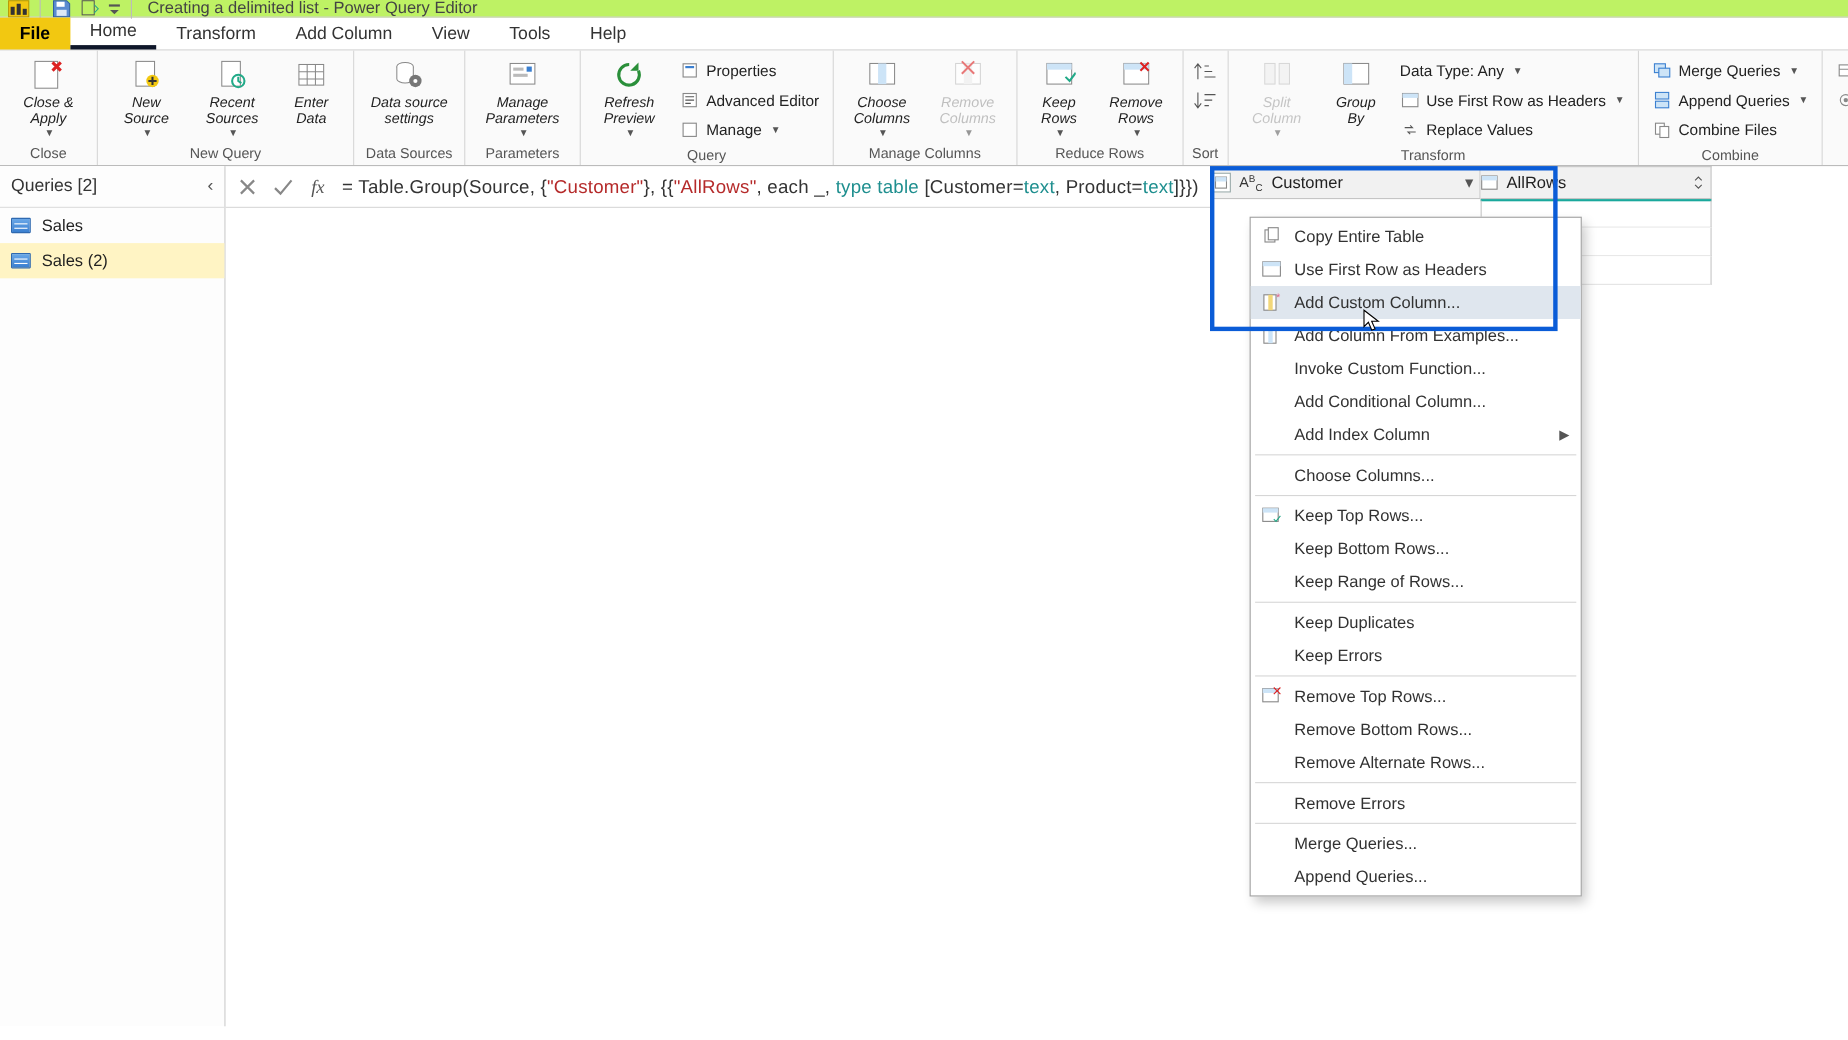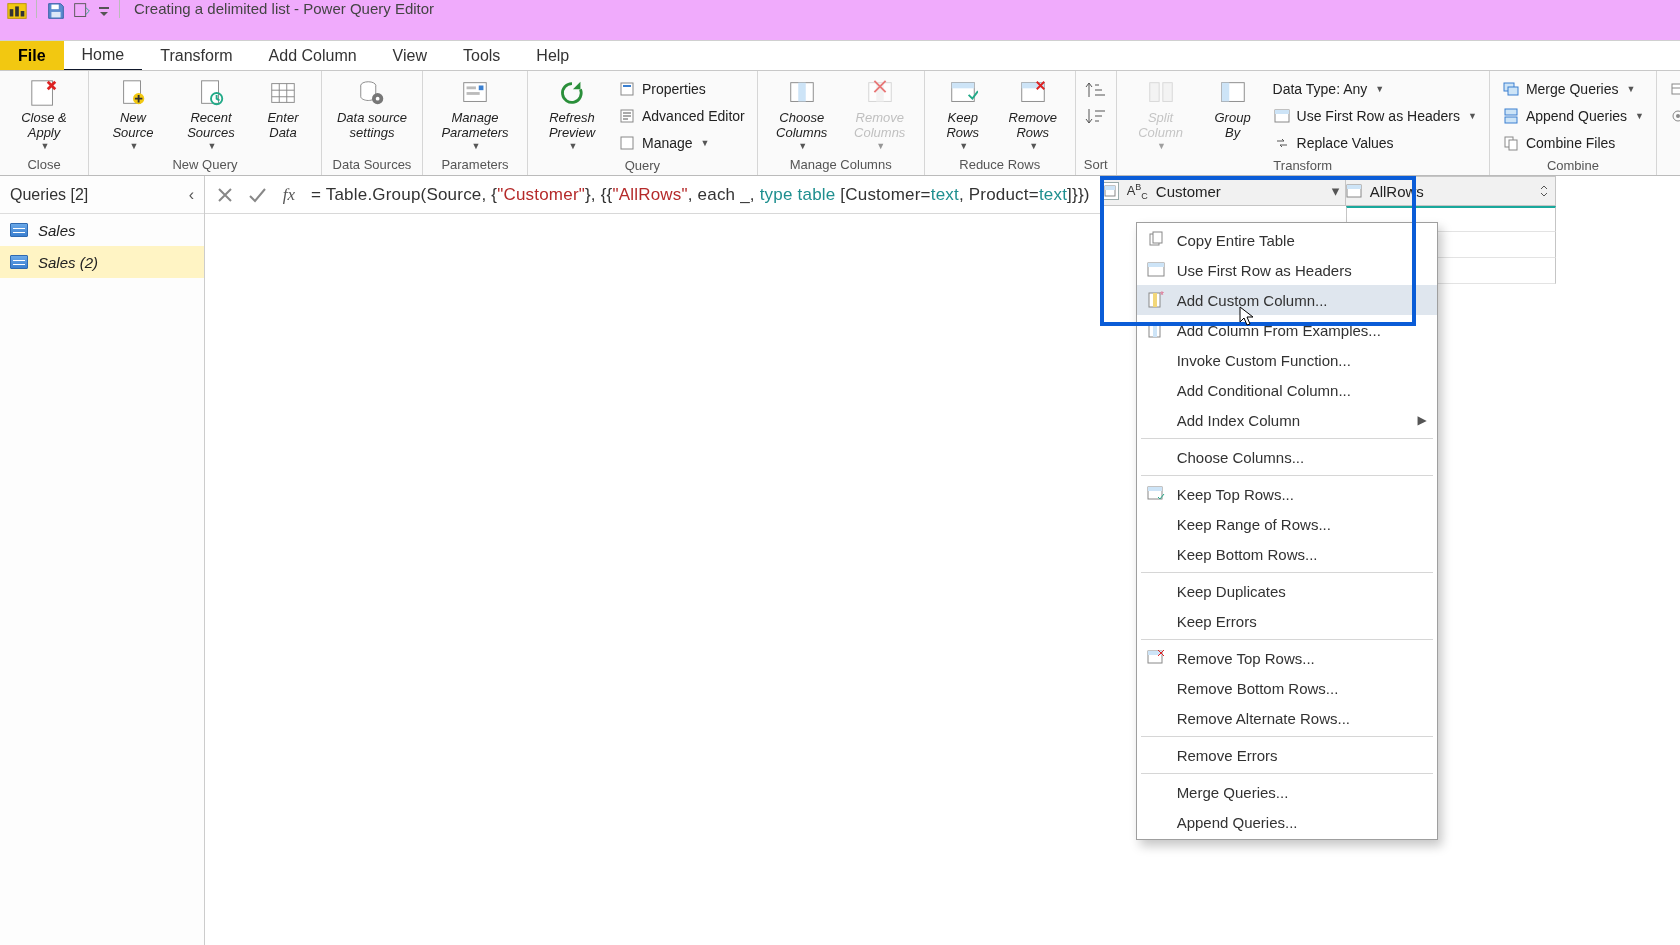--- a/index.html
+++ b/index.html
@@ -1,47 +1,47 @@
 <!DOCTYPE html>
 <html><head>
 <meta charset="utf-8">
 <style>
 * { margin:0; padding:0; box-sizing:border-box; font-family:"Segoe UI",Tahoma,sans-serif; }
 body { background:#fff; width:1680px; height:945px; overflow:hidden; font-size:15px; color:#222; position:relative; }
 
 
-.titlebar { height:41px; background:#f0abfc; display:flex; padding:0 4px; border-bottom:1px solid #d0d0d0; }
+.titlebar { height:16px; background:#bef264; display:flex; align-items:center; padding:0 4px; border-bottom:1px solid #d0d0d0; }
 .titlebar .qat-icon { width:22px; height:22px; display:flex; align-items:center; justify-content:center; margin:0 2px; }
 .titlebar .divider { width:1px; height:18px; background:#bbb; margin:0 6px; }
 .titlebar .title { margin-left:8px; color:#444; font-size:15px; }
 
 
 .menubar { height:30px; display:flex; align-items:stretch; border-bottom:1px solid #c8c8c8; }
 .menubar .tab { padding:0 18px; display:flex; align-items:center; font-size:16px; color:#333; cursor:pointer; }
 .menubar .tab.file { background:#f2c811; color:#000; font-weight:700; }
-.menubar .tab.active { border-bottom:1px solid #0f172a; }
+.menubar .tab.active { border-bottom:4px solid #0f172a; }
 
 
 .ribbon { height:105px; background:#fafafa; border-bottom:1px solid #bbb; display:flex; align-items:stretch; }
 .rgroup { display:flex; flex-direction:column; border-right:1px solid #d6d6d6; padding:2px 8px 0; }
 .rgroup .controls { flex:1; display:flex; align-items:flex-start; gap:6px; }
 .rgroup .glabel { height:22px; display:flex; align-items:center; justify-content:center; font-size:13px; color:#555; }
 .bigbtn { width:72px; height:78px; display:flex; flex-direction:column; align-items:center; justify-content:flex-start; padding-top:4px; cursor:pointer; }
 .bigbtn .ico { width:32px; height:32px; margin-bottom:2px; display:flex; align-items:center; justify-content:center; }
 .bigbtn .lbl { font-size:13px; text-align:center; line-height:1.15; color:#222;font-style:italic; }
 .stackcol { display:flex; flex-direction:column; gap:3px; padding-top:4px; }
 .smallbtn { height:24px; display:flex; align-items:center; gap:6px; padding:0 4px; font-size:14px; color:#222; cursor:pointer; white-space:nowrap; }
 .smallbtn .ico { width:18px; height:18px; display:flex; align-items:center; justify-content:center; }
 .caret { font-size:9px; color:#555; margin-left:2px; }
 
 
 .body { display:flex; height:calc(945px - 28px - 30px - 105px); }
 .queries { width:205px; border-right:1px solid #ccc; background:#fdfdfd; }
 .queries .hdr { height:38px; display:flex; align-items:center; justify-content:space-between; padding:0 10px; border-bottom:1px solid #ddd; color:#333; font-size:16px; }
-.qitem { height:32px; display:flex; align-items:center; gap:10px; padding:0 10px; font-size:15px; cursor:pointer;font-style:italic; }
+.qitem { height:32px; display:flex; align-items:center; gap:10px; padding:0 10px; font-size:15px; cursor:pointer; }
 .qitem.selected { background:#fff4c4; }
 .qicon { width:18px; height:14px; background:linear-gradient(#6aa8e8,#3a7fd0); border:1px solid #2f69b0; border-radius:1px; position:relative; }
 .qicon:before, .qicon:after { content:""; position:absolute; left:2px; right:2px; height:1px; background:#fff; }
 .qicon:before { top:4px; } .qicon:after { top:8px; }
 
 .main { flex:1; display:flex; flex-direction:row; position:relative; }
 .fbar { height:38px; display:flex; align-items:center; gap:12px; padding:0 10px; border-bottom:1px solid #d8d8d8; }
 .fbar .ico { width:20px; height:20px; display:flex; align-items:center; justify-content:center; color:#666; }
 .formula { font-family:Consolas,monospace; font-size:17px; color:#333; letter-spacing:.2px; }
 .formula .str { color:#b52a2a; }
@@ -587,25 +587,25 @@
               <svg viewBox="0 0 18 18">
                 <rect x="1" y="2" width="14" height="12" fill="#fff" stroke="#888"></rect>
                 <rect x="1" y="2" width="14" height="4" fill="#cde4f7"></rect>
                 <path d="M11 12l2 2 4-5" stroke="#2a8" fill="none"></path>
               </svg>
             </span>
             <span>Keep Top Rows...</span>
           </div>
           <div class="mitem">
             <span class="micon"></span>
+            <span>Keep Bottom Rows...</span>
+          </div>
+          <div class="mitem">
+            <span class="micon"></span>
             <span>Keep Range of Rows...</span>
-          </div>
-          <div class="mitem">
-            <span class="micon"></span>
-            <span>Keep Bottom Rows...</span>
           </div>
           <div class="msep"></div>
           <div class="mitem">
             <span class="micon"></span>
             <span>Keep Duplicates</span>
           </div>
           <div class="mitem">
             <span class="micon"></span>
             <span>Keep Errors</span>
           </div>

